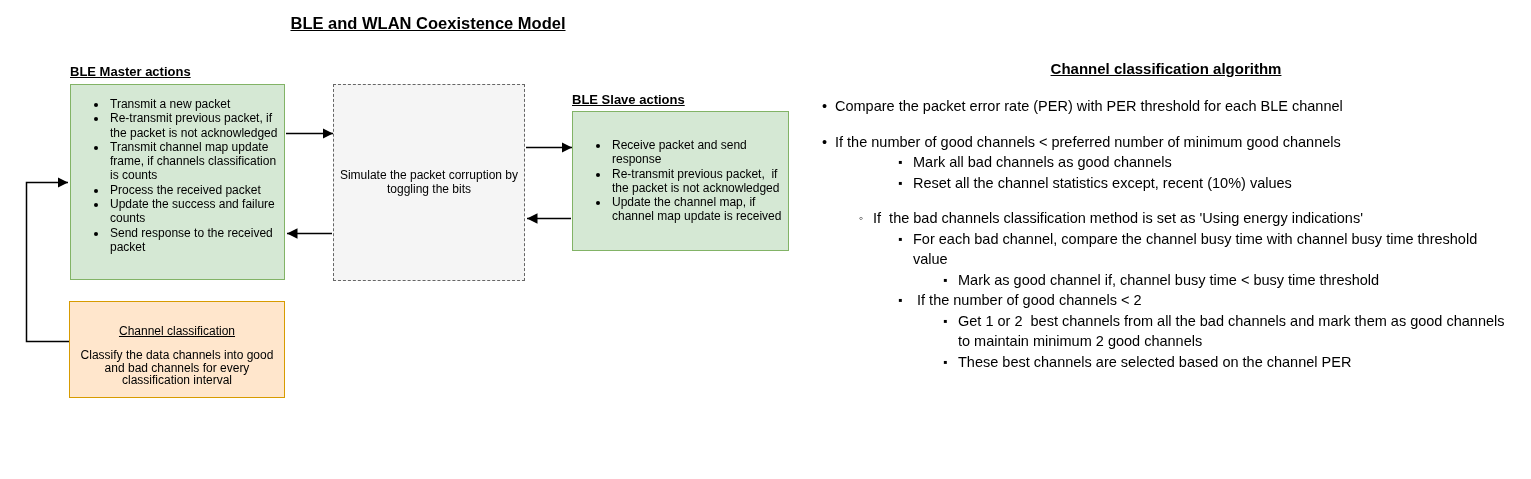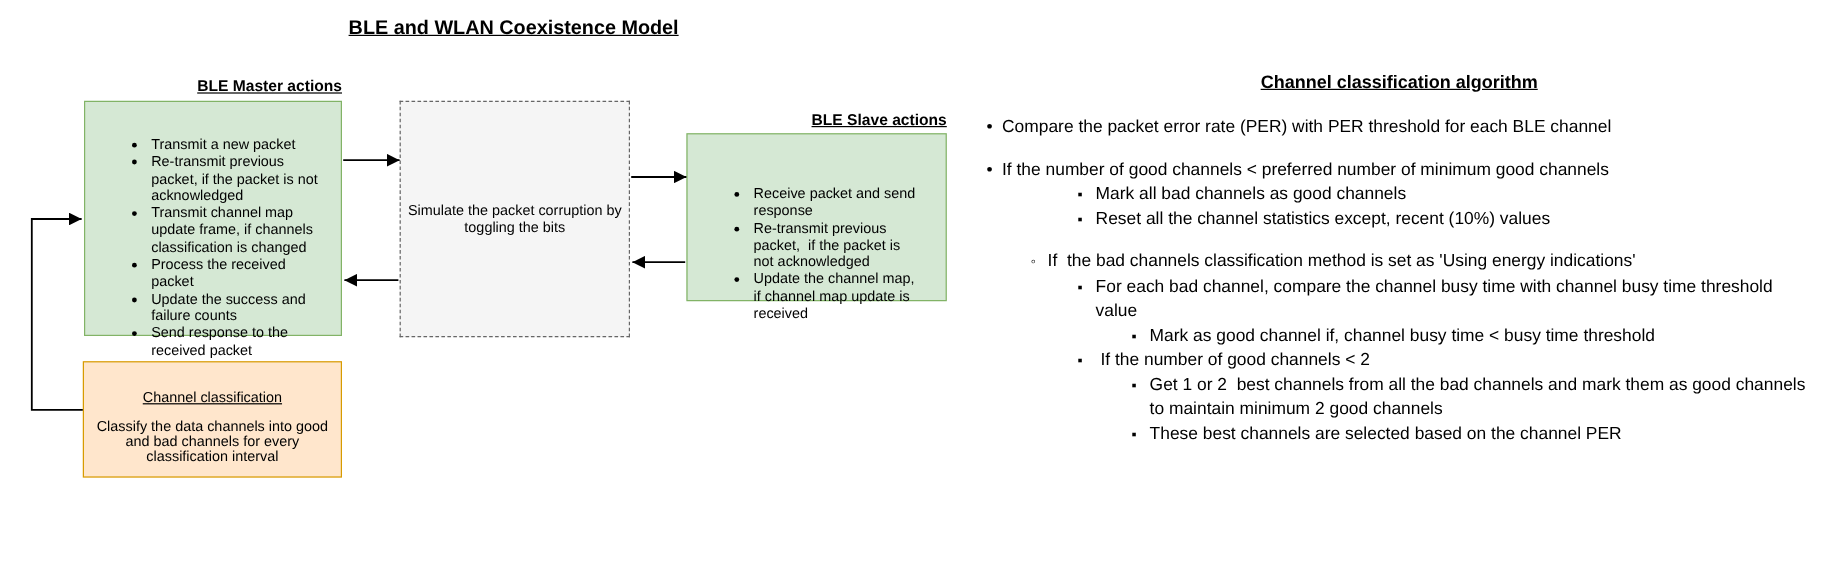--- a/index.html
+++ b/index.html
@@ -18,40 +18,40 @@
   .main-title {
     left: 263px; top: 14px; width: 330px;
     text-align: center;
     font-size: 16.5px; font-weight: bold;
     text-decoration: underline;
     white-space: nowrap;
   }
   .box-heading {
     font-size: 13px; font-weight: bold;
     text-decoration: underline;
-    text-align: right;
+    text-align: left;
     white-space: nowrap;
   }
   .master-heading { left: 70px; top: 64px; width: 215px; }
   .slave-heading  { left: 572px; top: 92px; width: 217px; }
 
   
   .node { box-sizing: border-box; border: 1px solid; }
   .green-box  { background: #d5e8d4; border-color: #82b366; }
   .orange-box { background: #ffe6cc; border-color: #d79b00; }
   .gray-box   { background: #f5f5f5; border: 1px dashed #666666; }
 
   .master-box { left: 70px;  top: 84px;  width: 215px; height: 196px; }
   .sim-box    { left: 333px; top: 84px;  width: 192px; height: 197px;
                 display: flex; align-items: center; justify-content: center; }
   .slave-box  { left: 572px; top: 111px; width: 217px; height: 140px; }
   .class-box  { left: 69px;  top: 301px; width: 216px; height: 97px; }
 
   .node ul {
-    margin: 16px; padding: 0 2px 0 37px;
+    margin: 0; padding: 0 2px 0 37px;
     list-style: disc;
   }
   .master-box ul { padding-top: 12px; }
   .slave-box  ul { padding-top: 26px; }
   .node li {
     font-size: 12px;
     line-height: 14.3px;
     padding-left: 2px;
     white-space: pre-wrap;
   }
@@ -116,21 +116,21 @@
 
 <div id="stage">
 
   <div class="abs main-title">BLE and WLAN Coexistence Model</div>
 
   <div class="abs box-heading master-heading">BLE Master actions</div>
   <div class="abs node green-box master-box">
     <ul>
       <li>Transmit a new packet</li>
       <li>Re-transmit previous packet, if the packet is not acknowledged</li>
-      <li>Transmit channel map update frame, if channels classification is changed</li>
+      <li>Transmit channel map update frame, if channels classification is counts</li>
       <li>Process the received packet</li>
       <li>Update the success and failure counts</li>
       <li>Send response to the received packet</li>
     </ul>
   </div>
 
   <div class="abs node gray-box sim-box">
     <div class="sim-text">Simulate the packet corruption by toggling the bits</div>
   </div>
 

